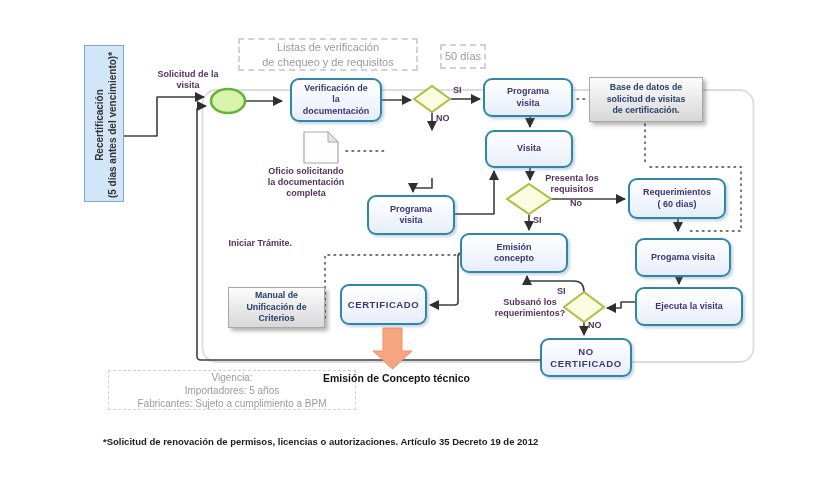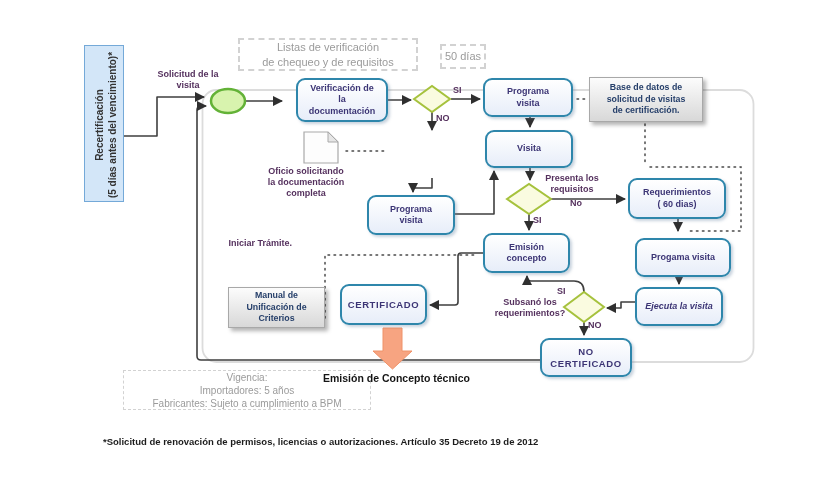--- a/index.html
+++ b/index.html
@@ -106,44 +106,44 @@
   </svg>
 
   <div class="recert">
     <div class="recert-text">Recertificación
 (5 días antes del vencimiento)*</div>
   </div>
 
   <div class="dashed-note" style="left:238px;top:38px;width:180px;height:33px;">Listas de verificación
 de chequeo y de requisitos</div>
   <div class="dashed-note" style="left:440px;top:44px;width:46px;height:25px;">50 días</div>
-  <div class="dashed-note small" style="left:123px;top:370px;width:248px;height:40px;">Vigencia:
+  <div class="dashed-note small" style="left:108px;top:370px;width:248px;height:40px;">Vigencia:
 Importadores: 5 años
 Fabricantes: Sujeto a cumplimiento a BPM</div>
 
   <div class="gray-note" style="left:589px;top:77px;width:114px;height:45px;">Base de datos de
 solicitud de visitas
 de certificación.</div>
   <div class="gray-note" style="left:228px;top:287px;width:97px;height:41px;">Manual de
 Unificación de
 Criterios</div>
 
-  <div class="box" style="left:296px;top:78px;width:92px;height:44px;">Verificación de
+  <div class="box" style="left:290px;top:78px;width:92px;height:44px;">Verificación de
 la
 documentación</div>
   <div class="box" style="left:483px;top:78px;width:90px;height:39px;">Programa
 visita</div>
   <div class="box" style="left:485px;top:130px;width:88px;height:38px;">Visita</div>
   <div class="box" style="left:367px;top:195px;width:88px;height:40px;">Programa
 visita</div>
   <div class="box" style="left:628px;top:178px;width:98px;height:41px;">Requerimientos
 ( 60 dias)</div>
   <div class="box" style="left:635px;top:238px;width:96px;height:39px;text-align:right;">Progama visita</div>
-  <div class="box" style="left:635px;top:287px;width:88px;height:39px;font-style:italic;">Ejecuta la visita</div>
-  <div class="box" style="left:483px;top:233px;width:87px;height:40px;">Emisión
+  <div class="box" style="left:635px;top:287px;width:108px;height:39px;">Ejecuta la visita</div>
+  <div class="box" style="left:460px;top:233px;width:108px;height:40px;">Emisión
 concepto</div>
   <div class="box caps" style="left:340px;top:284px;width:87px;height:41px;">CERTIFICADO</div>
   <div class="box caps" style="left:540px;top:338px;width:92px;height:39px;">NO
 CERTIFICADO</div>
 
   <div class="lbl" style="left:146px;top:69px;width:84px;">Solicitud de la
 visita</div>
   <div class="lbl" style="left:256px;top:166px;width:100px;">Oficio solicitando
 la documentación
 completa</div>

